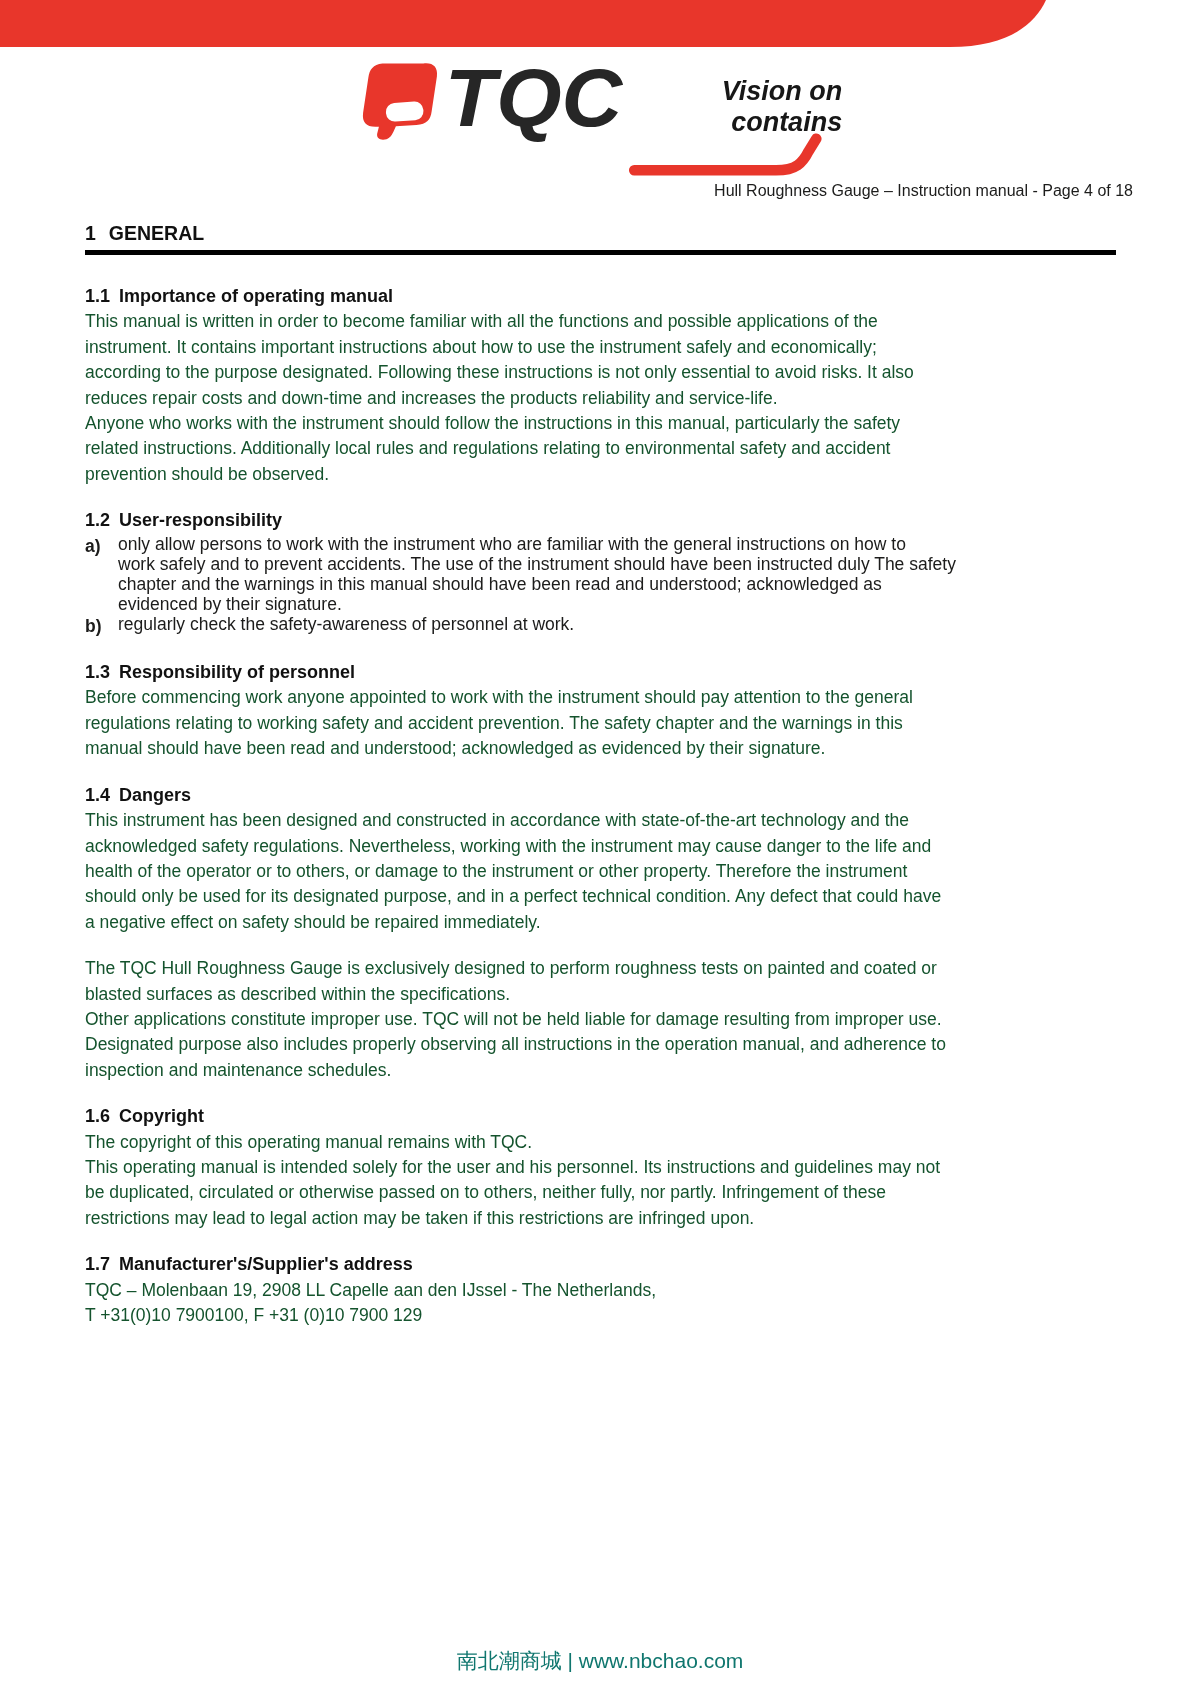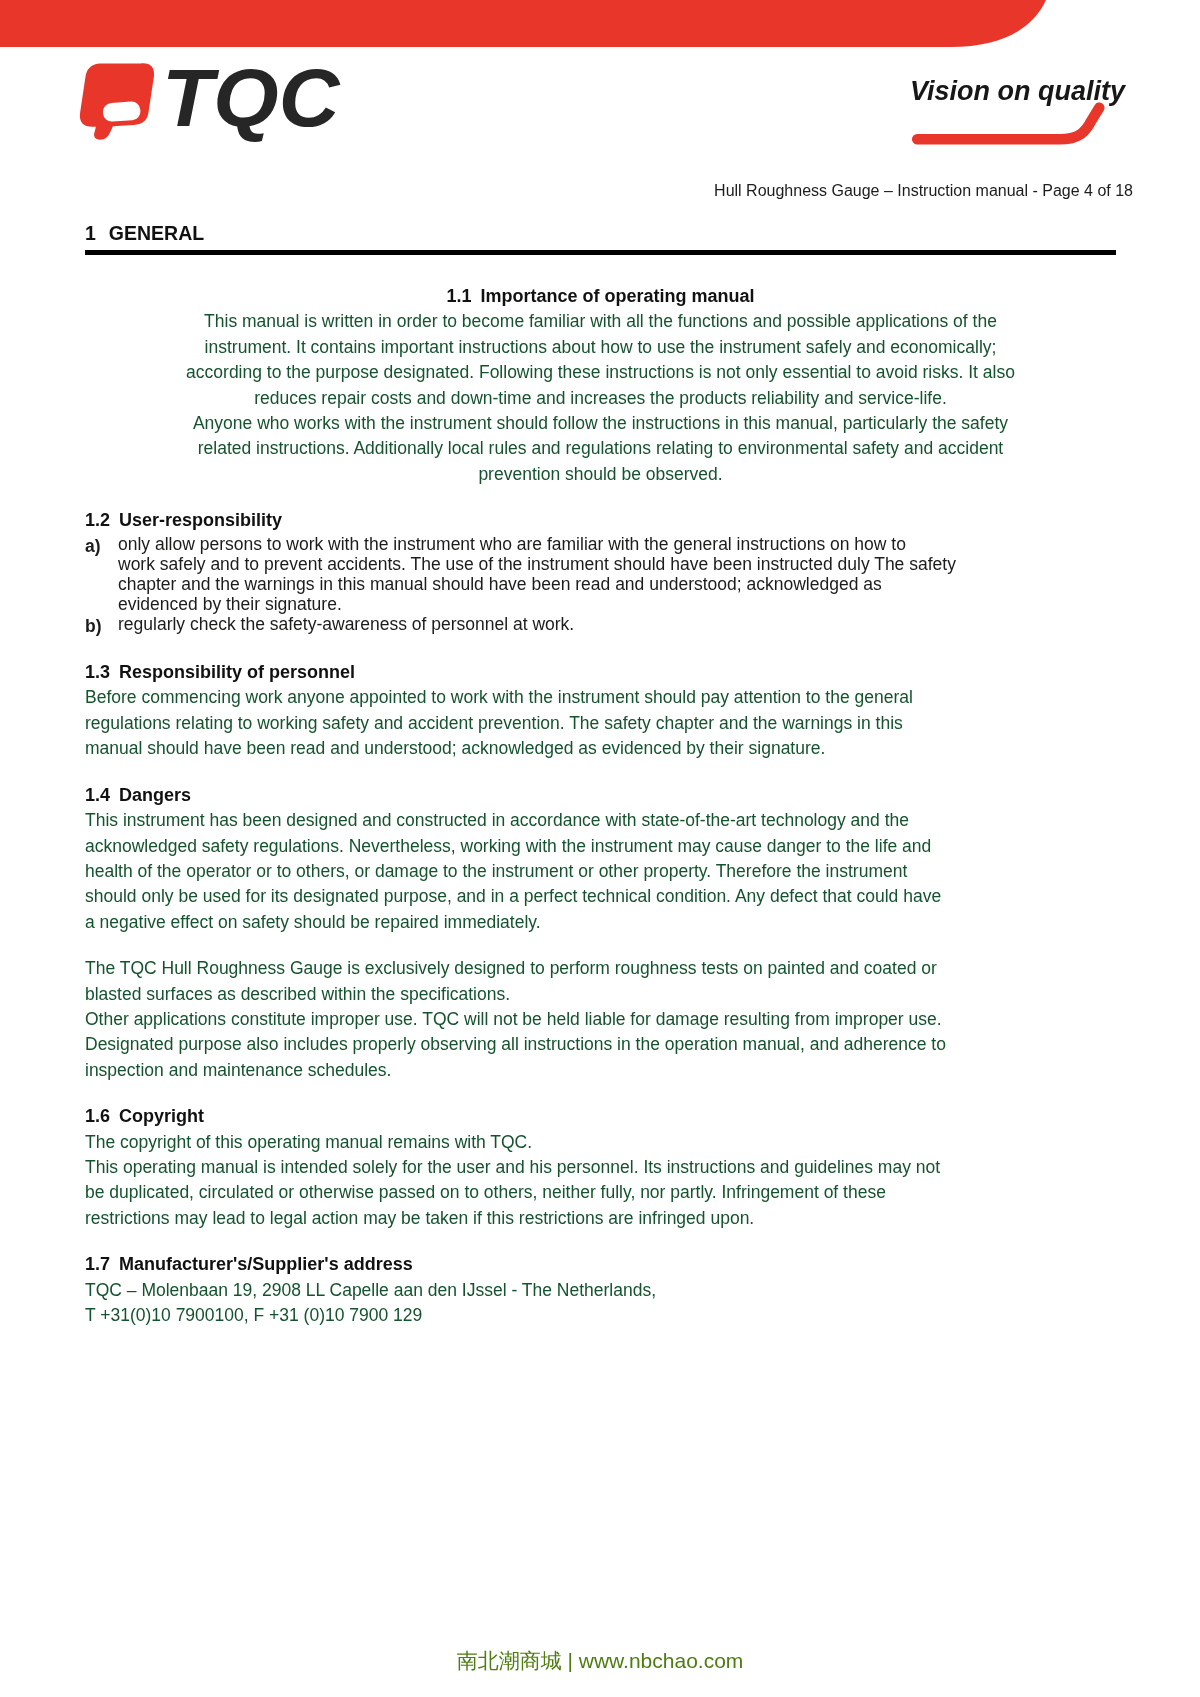--- a/index.html
+++ b/index.html
@@ -10,21 +10,21 @@
     margin:0 auto;
     background:#ffffff;
     font-family:"Liberation Sans", sans-serif;
     color:#1c1c1b;
     overflow:hidden;
   }
   
   .banner { display:block; width:1200px; height:48px; }
   
   .header-row {
-    display:flex; justify-content:space-between; align-items:flex-start;
+    display:flex; justify-content:center; align-items:flex-start;
     padding:0 65px 0 78px;
     margin-top:12px;
     height:100px;
   }
   .logo { display:flex; align-items:flex-start; }
   .logo-icon { width:78px; height:82px; }
   .logo-text {
     font-weight:bold; font-style:italic;
     font-size:84px; line-height:76px;
     letter-spacing:0px;
@@ -55,38 +55,38 @@
     line-height:24px;
   }
   .chapter .chap-num { margin-right:13px; }
   .rule {
     margin:5px 84px 0 85px;
     height:5px; background:#000000;
   }
   
   .content { margin:0 84px 0 85px; }
   .section { margin-top:21px; }
-  .section.first { margin-top:29px;text-align:center; }
+  .section.first { margin-top:29px; }
   .sec-h {
     font-size:18px; font-weight:bold; color:#111;
     line-height:25.4px;
   }
   .sec-h .sec-num { margin-right:9px; }
   .body, .intro {
     font-size:17.5px; line-height:25.4px; color:#14532d;
     white-space:pre-line;
   }
   .li { display:flex; }
   .li-label { flex:none; width:33px; font-weight:bold; font-size:17.5px; line-height:25.4px; }
   .li-text  { flex:1; font-size:17.5px; line-height:20px; white-space:pre-line; }
   
   .footer {
     position:absolute; left:0; bottom:22px; width:100%;
     text-align:center;
-    font-size:21px; color:#4d7c0f;
+    font-size:21px; color:#0f766e;
   }
 </style>
 </head>
 <body>
 
 <div class="page">
 
   <svg class="banner" viewBox="0 0 1200 48" preserveAspectRatio="none">
     <path d="M0 0 H1046 C1034 26 1006 47 950 47 L0 47 Z" fill="#e8362b"></path>
   </svg>
@@ -94,21 +94,21 @@
   <div class="header-row">
     <div class="logo">
       <svg class="logo-icon" viewBox="0 0 66 70">
         <path d="M18,3 C10,4 7,8 6,15 L1.5,45 C0.5,53 4,57 12,57 L15,57 L13.5,63 C13,66 15,68 18.5,68 C23,68 25.5,65.5 27.5,61 L29.5,56.5 L47,55.5 C56,55 59,51 60,44 L64.5,14 C65.5,6 61,2 53,3 Z" fill="#e8362b"></path>
         <rect x="21" y="36" width="32" height="16" rx="7.5" fill="#ffffff" transform="rotate(-4 37 44)"></rect>
       </svg>
       <span class="logo-text">TQC</span>
     </div>
 
     <div class="tagline">
-      <div class="tagline-text">Vision on quality</div>
+      <div class="tagline-text">Vision on contains</div>
       <svg class="swoosh" viewBox="0 0 218 48">
         <path d="M8 40 H156 C177 40 184 32 190 20 L198 7" fill="none" stroke-width="11" stroke-linecap="round" stroke-linejoin="round" stroke="#e8362b"></path>
       </svg>
     </div>
   </div>
 
   <div class="doc-ref">Hull Roughness Gauge – Instruction manual - Page 4 of 18</div>
 
   <h1 class="chapter">
     <span class="chap-num">1</span><span>GENERAL</span>

